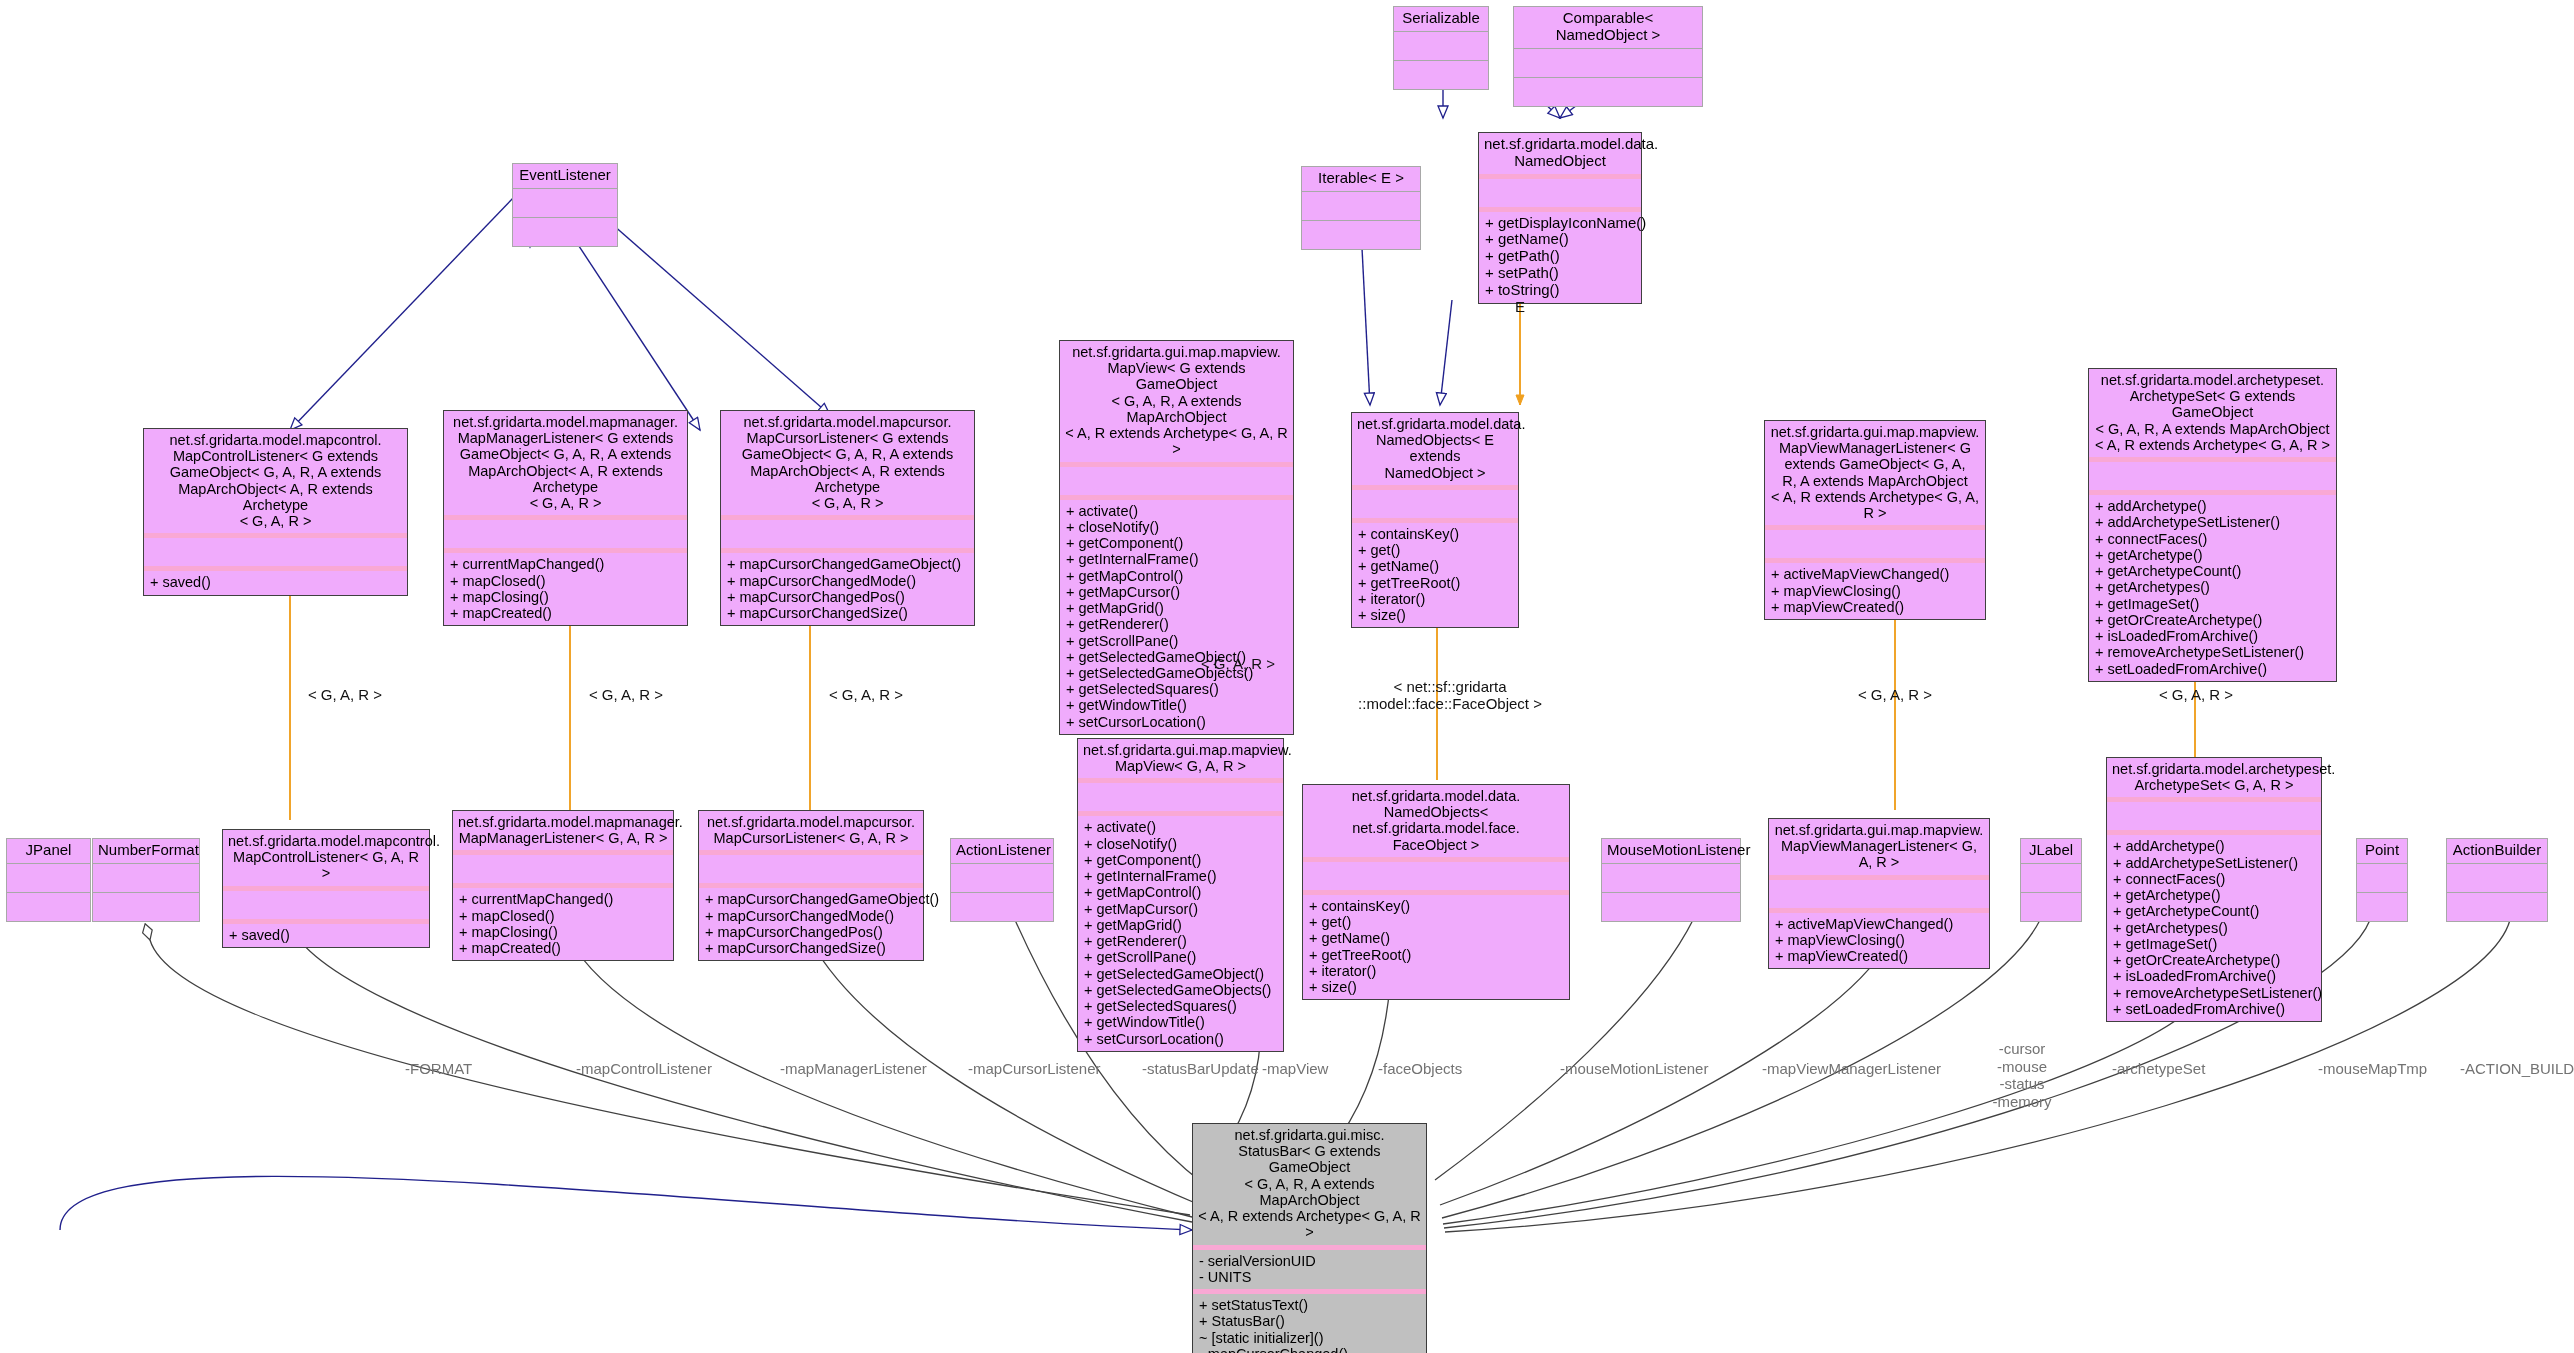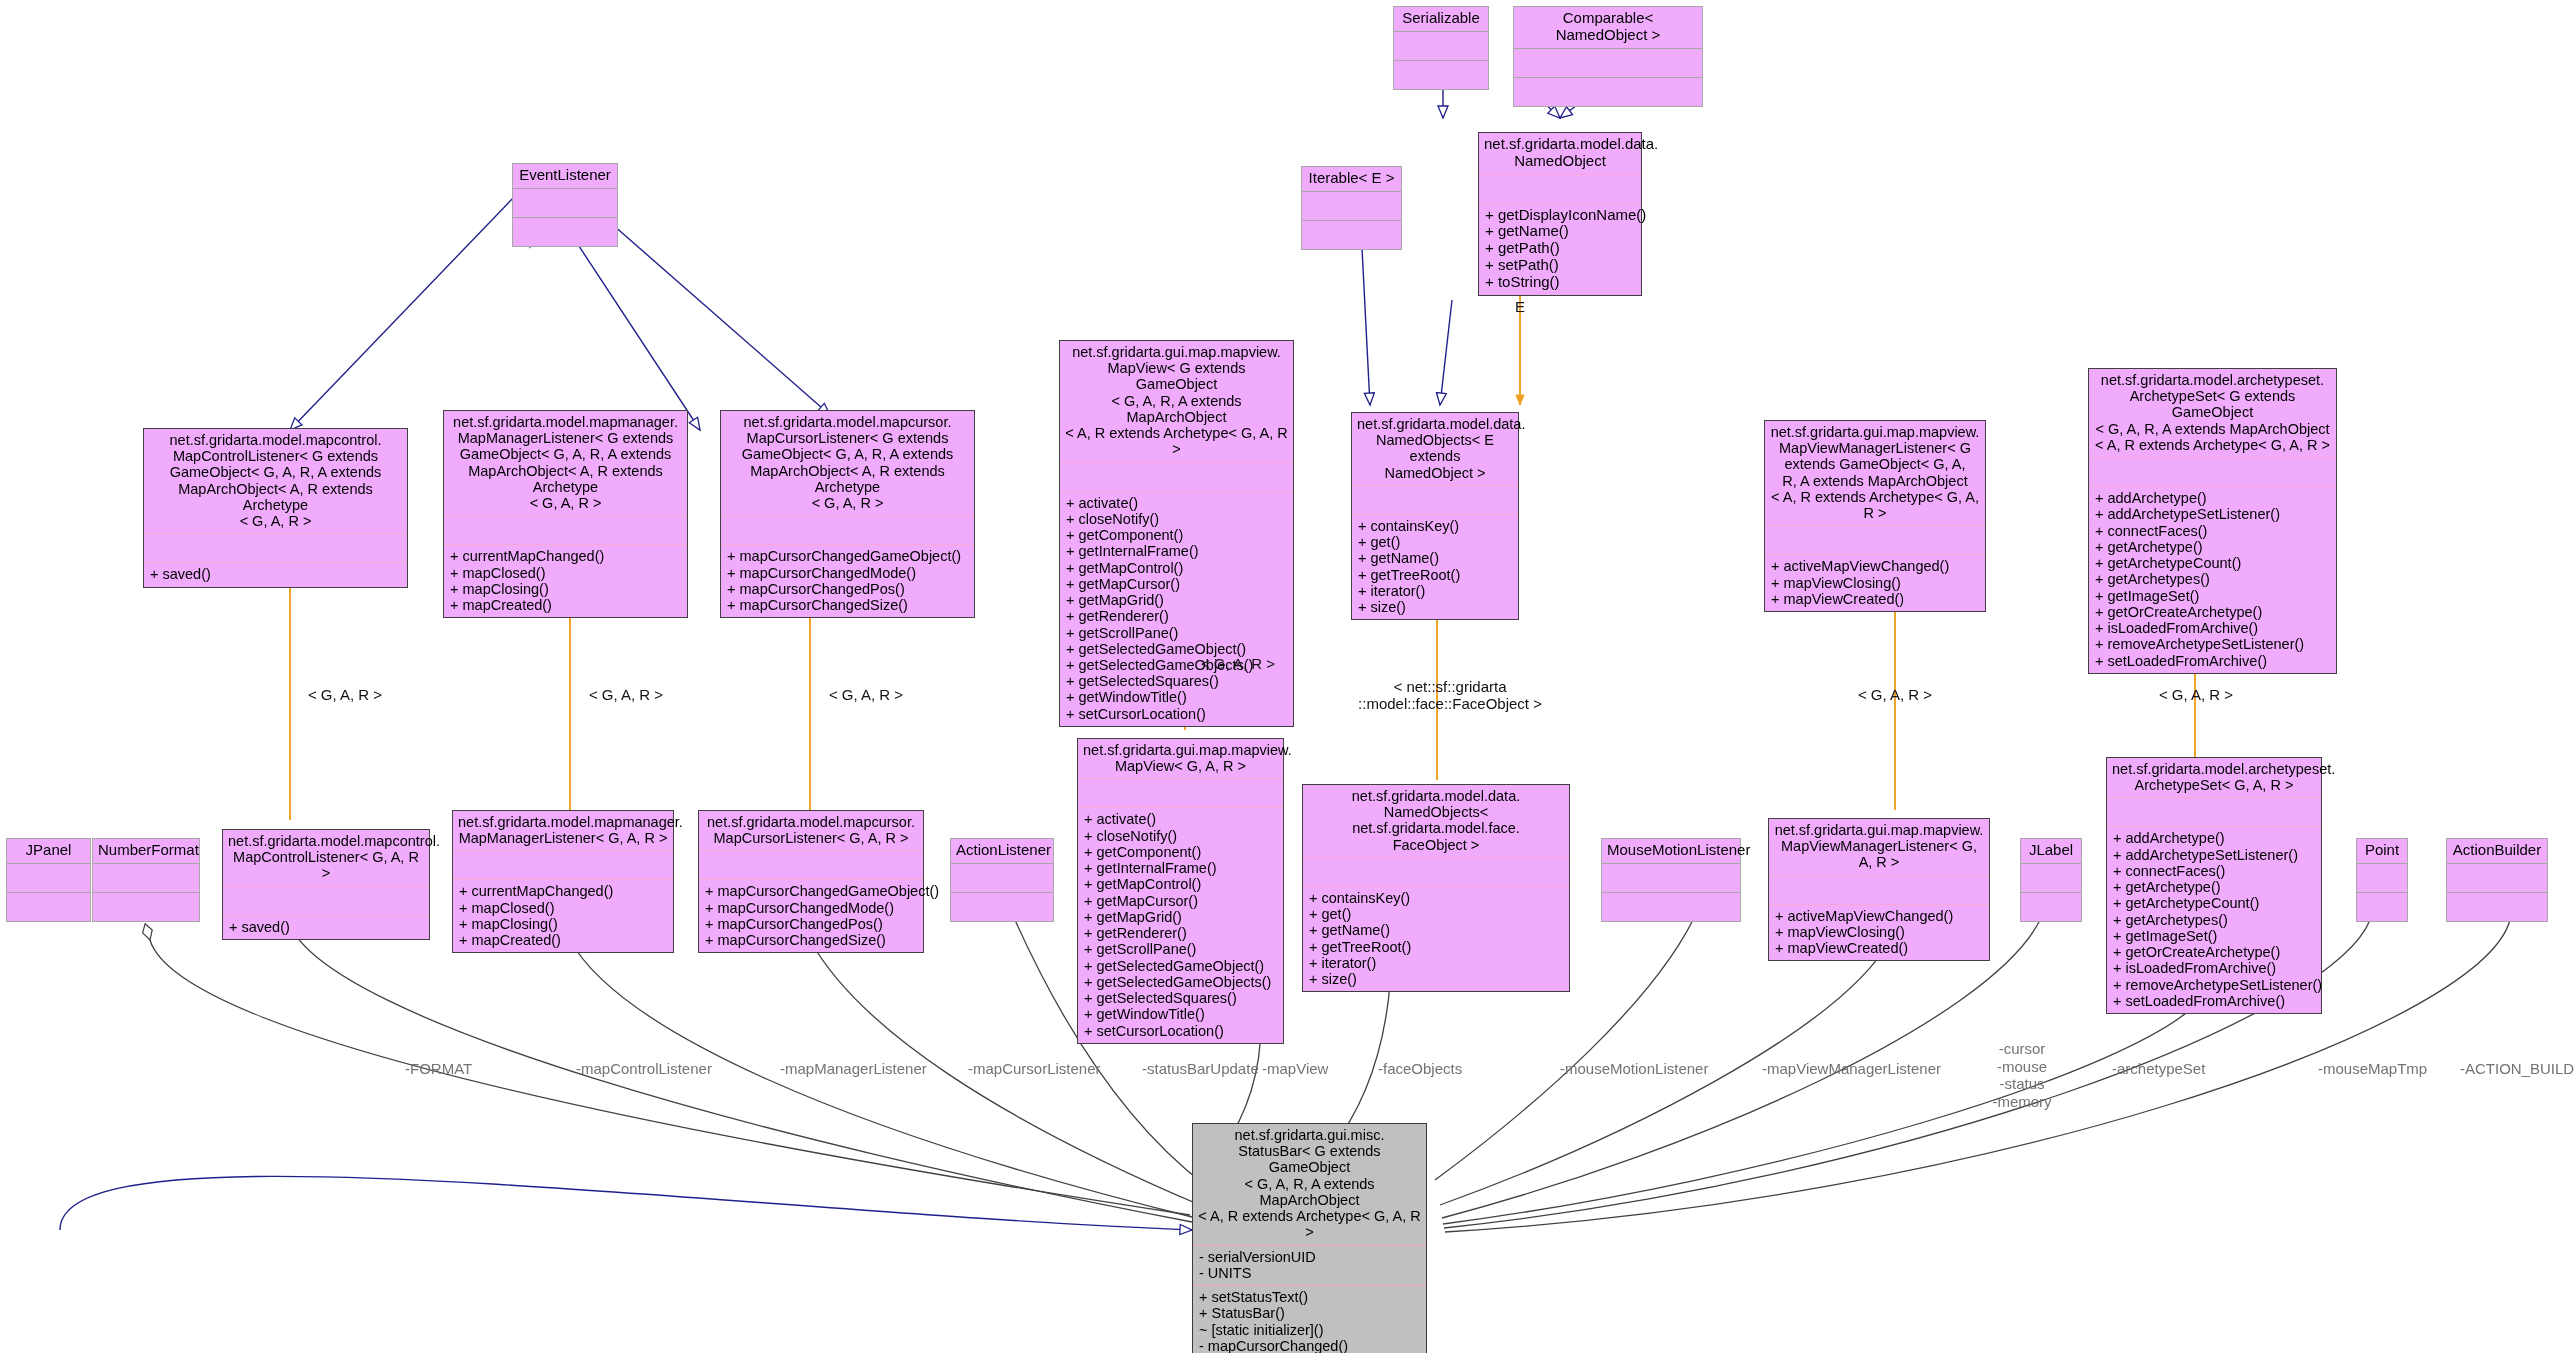--- a/index.html
+++ b/index.html
@@ -21,21 +21,21 @@
   }
   .node.plain{border:1px solid #a8a8a8;}
   .node.highlight{background:#c0c0c0;border:1px solid #3a3a3a;}
   .node .title{
     text-align:center;
     padding:3px 5px 4px 5px;
     line-height:1.12;
     white-space:pre-line;
   }
   .node .attrs,.node .ops{
-    border-top:1px solid #f9a8d4;
+    border-top:5px solid #f9a8d4;
     padding:3px 6px 4px 6px;
     line-height:1.12;
     text-align:left;
   }
   .node.plain .attrs,.node.plain .ops{border-top:1px solid #a8a8a8;}
   .node .attrs.empty{min-height:21px;}
   .node .ops.empty{min-height:21px;}
   .node .row{white-space:pre;}
 
   .fs-s{font-size:14.5px;}
@@ -134,21 +134,21 @@
     <div class="attrs empty"></div>
     <div class="ops empty"></div>
   </div>
 
   <div class="node plain fs-m" style="left:512px;top:163px;width:106px;">
     <div class="title">EventListener</div>
     <div class="attrs empty"></div>
     <div class="ops empty"></div>
   </div>
 
-  <div class="node plain fs-m" style="left:1301px;top:166px;width:101px;">
+  <div class="node plain fs-m" style="left:1301px;top:166px;width:120px;">
     <div class="title">Iterable&lt; E &gt;</div>
     <div class="attrs empty"></div>
     <div class="ops empty"></div>
   </div>
 
   <div class="node fs-m" style="left:1478px;top:132px;width:164px;">
     <div class="title">net.sf.gridarta.model.data.
 NamedObject</div>
     <div class="attrs empty"></div>
     <div class="ops">

